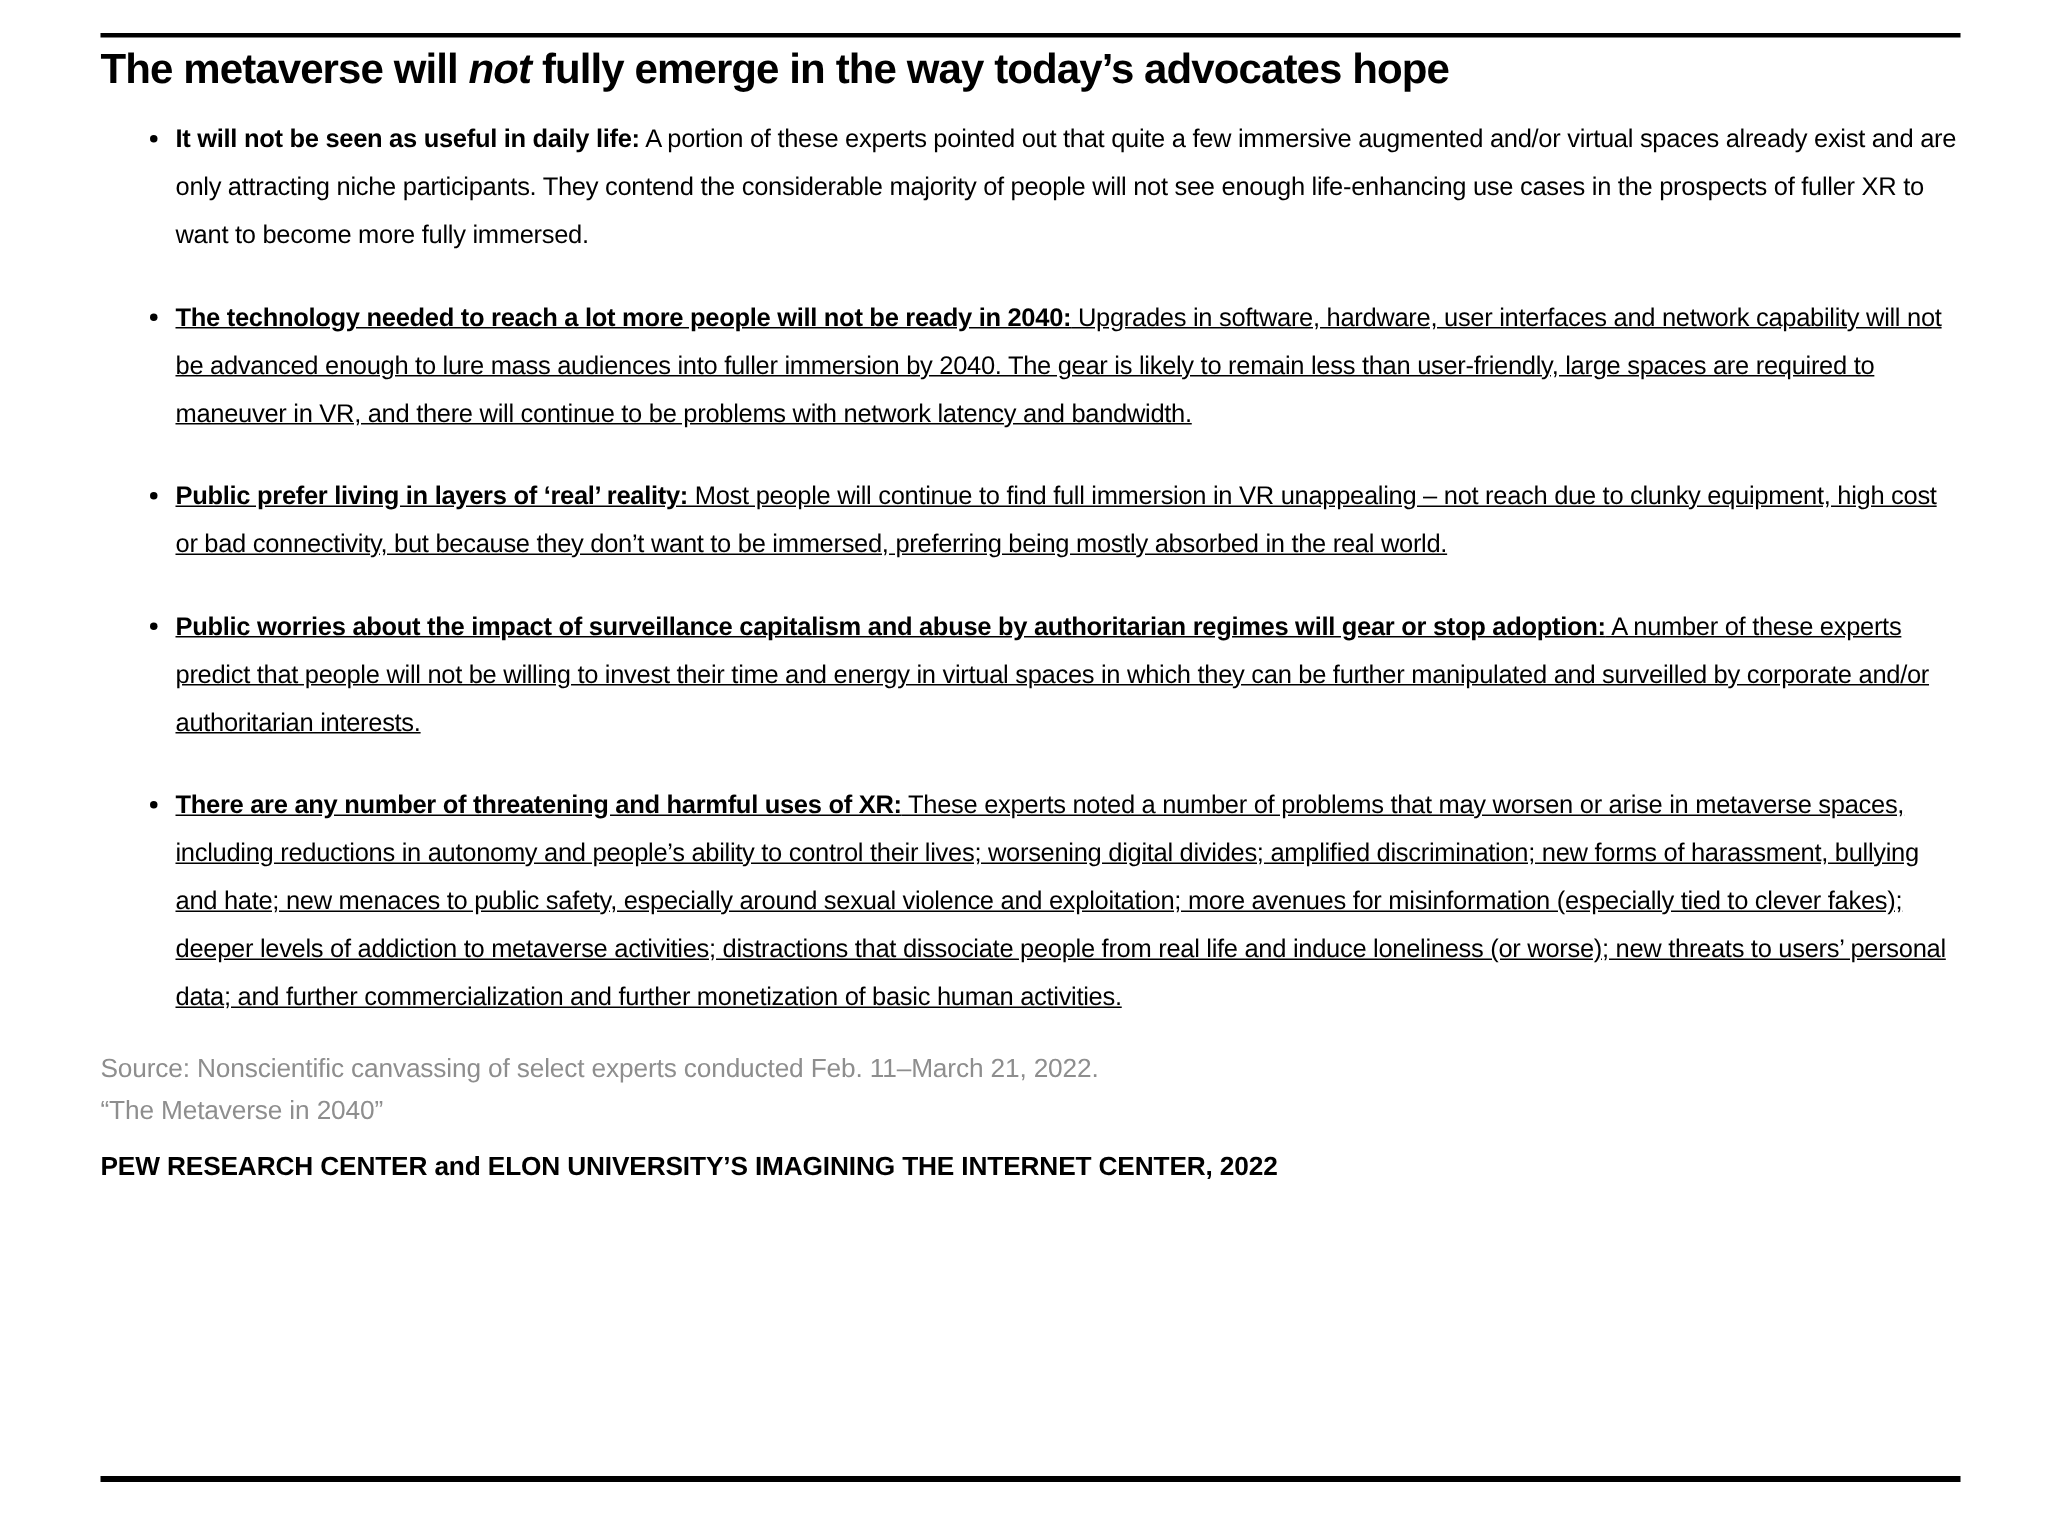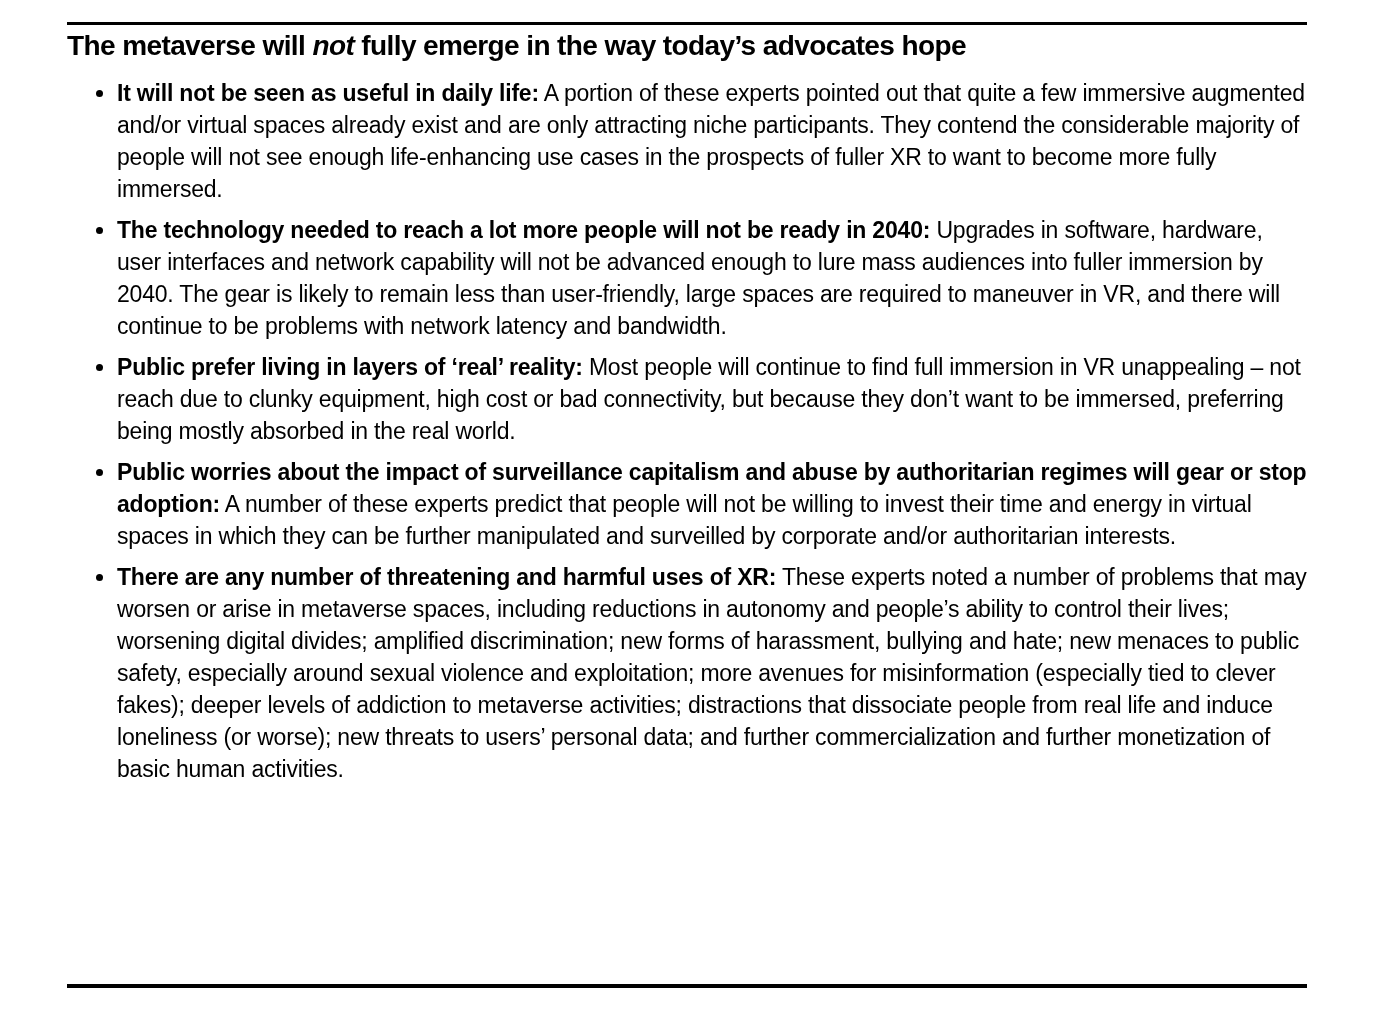--- a/index.html
+++ b/index.html
@@ -52,25 +52,25 @@
     max-width: 1180px;
   }
   .intro em { font-style: italic; }
   ul.arguments {
     margin: 14px 0 0 0;
     padding-left: 50px;
     list-style: disc;
     max-width: 1280px;
   }
   ul.arguments li {
-    font-size: 23px;
+    font-size: 17px;
     line-height: 32px;
     letter-spacing: -0.2px;
   }
-  ul.arguments li + li { margin-top: 9px; }
+  ul.arguments li + li { margin-top: 23px; text-decoration: underline; }
   ul.arguments li strong { font-weight: 700; }
   .source {
     margin-top: 17px;
     font-size: 17.5px;
     line-height: 28px;
     color: #8e8e8e;
     letter-spacing: -0.1px;
   }
   .source .line { display: block; }
   .attribution {
@@ -92,17 +92,22 @@
 
 
   <ul class="arguments">
     <li><strong>It will not be seen as useful in daily life:</strong><span> A portion of these experts pointed out that quite a few immersive augmented and/or virtual spaces already exist and are only attracting niche participants. They contend the considerable majority of people will not see enough life-enhancing use cases in the prospects of fuller XR to want to become more fully immersed.</span></li>
     <li><strong>The technology needed to reach a lot more people will not be ready in 2040:</strong><span> Upgrades in software, hardware, user interfaces and network capability will not be advanced enough to lure mass audiences into fuller immersion by 2040. The gear is likely to remain less than user-friendly, large spaces are required to maneuver in VR, and there will continue to be problems with network latency and bandwidth.</span></li>
     <li><strong>Public prefer living in layers of ‘real’ reality:</strong><span> Most people will continue to find full immersion in VR unappealing – not reach due to clunky equipment, high cost or bad connectivity, but because they don’t want to be immersed, preferring being mostly absorbed in the real world.</span></li>
     <li><strong>Public worries about the impact of surveillance capitalism and abuse by authoritarian regimes will gear or stop adoption:</strong><span> A number of these experts predict that people will not be willing to invest their time and energy in virtual spaces in which they can be further manipulated and surveilled by corporate and/or authoritarian interests.</span></li>
     <li><strong>There are any number of threatening and harmful uses of XR:</strong><span> These experts noted a number of problems that may worsen or arise in metaverse spaces, including reductions in autonomy and people’s ability to control their lives; worsening digital divides; amplified discrimination; new forms of harassment, bullying and hate; new menaces to public safety, especially around sexual violence and exploitation; more avenues for misinformation (especially tied to clever fakes); deeper levels of addiction to metaverse activities; distractions that dissociate people from real life and induce loneliness (or worse); new threats to users’ personal data; and further commercialization and further monetization of basic human activities.</span></li>
   </ul>
 
+  <p class="source">
+    <span class="line">Source: Nonscientific canvassing of select experts conducted Feb. 11–March 21, 2022.</span>
+    <span class="line">“The Metaverse in 2040”</span>
+  </p>
 
+  <p class="attribution">PEW RESEARCH CENTER and ELON UNIVERSITY’S IMAGINING THE INTERNET CENTER, 2022</p>
 
   <div class="rule rule-bottom"></div>
 
 </div>
 
 </body></html>

